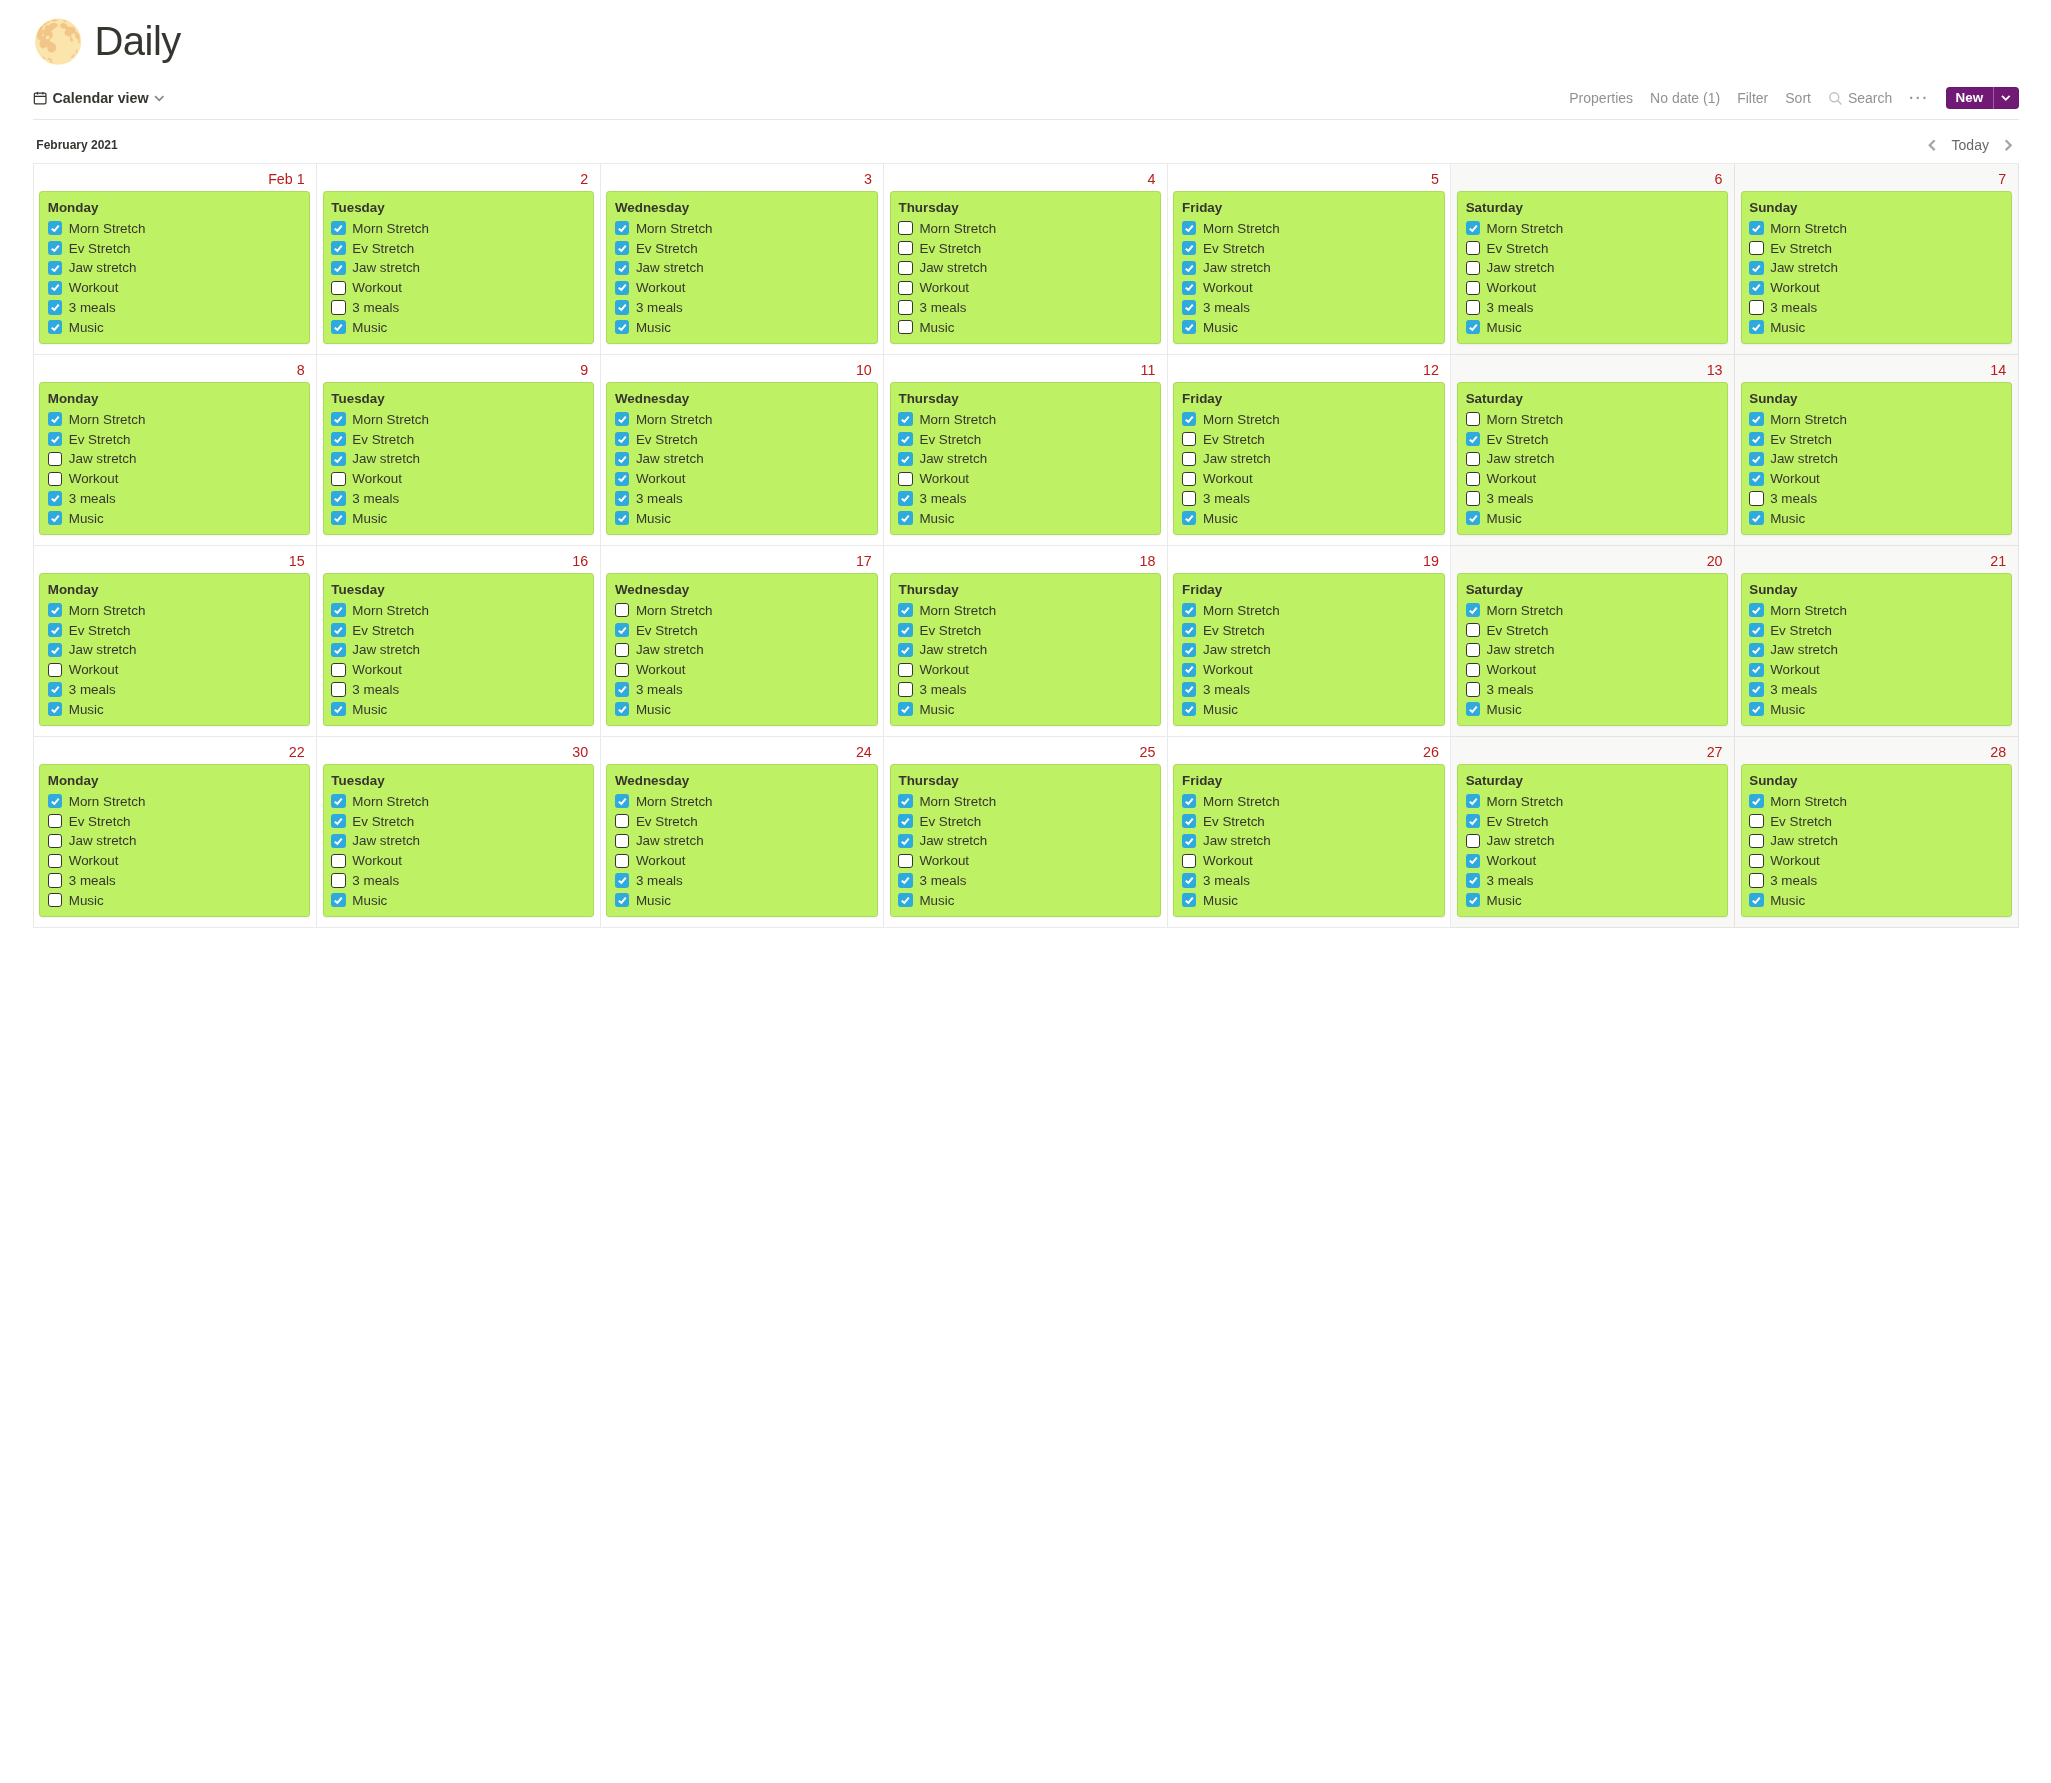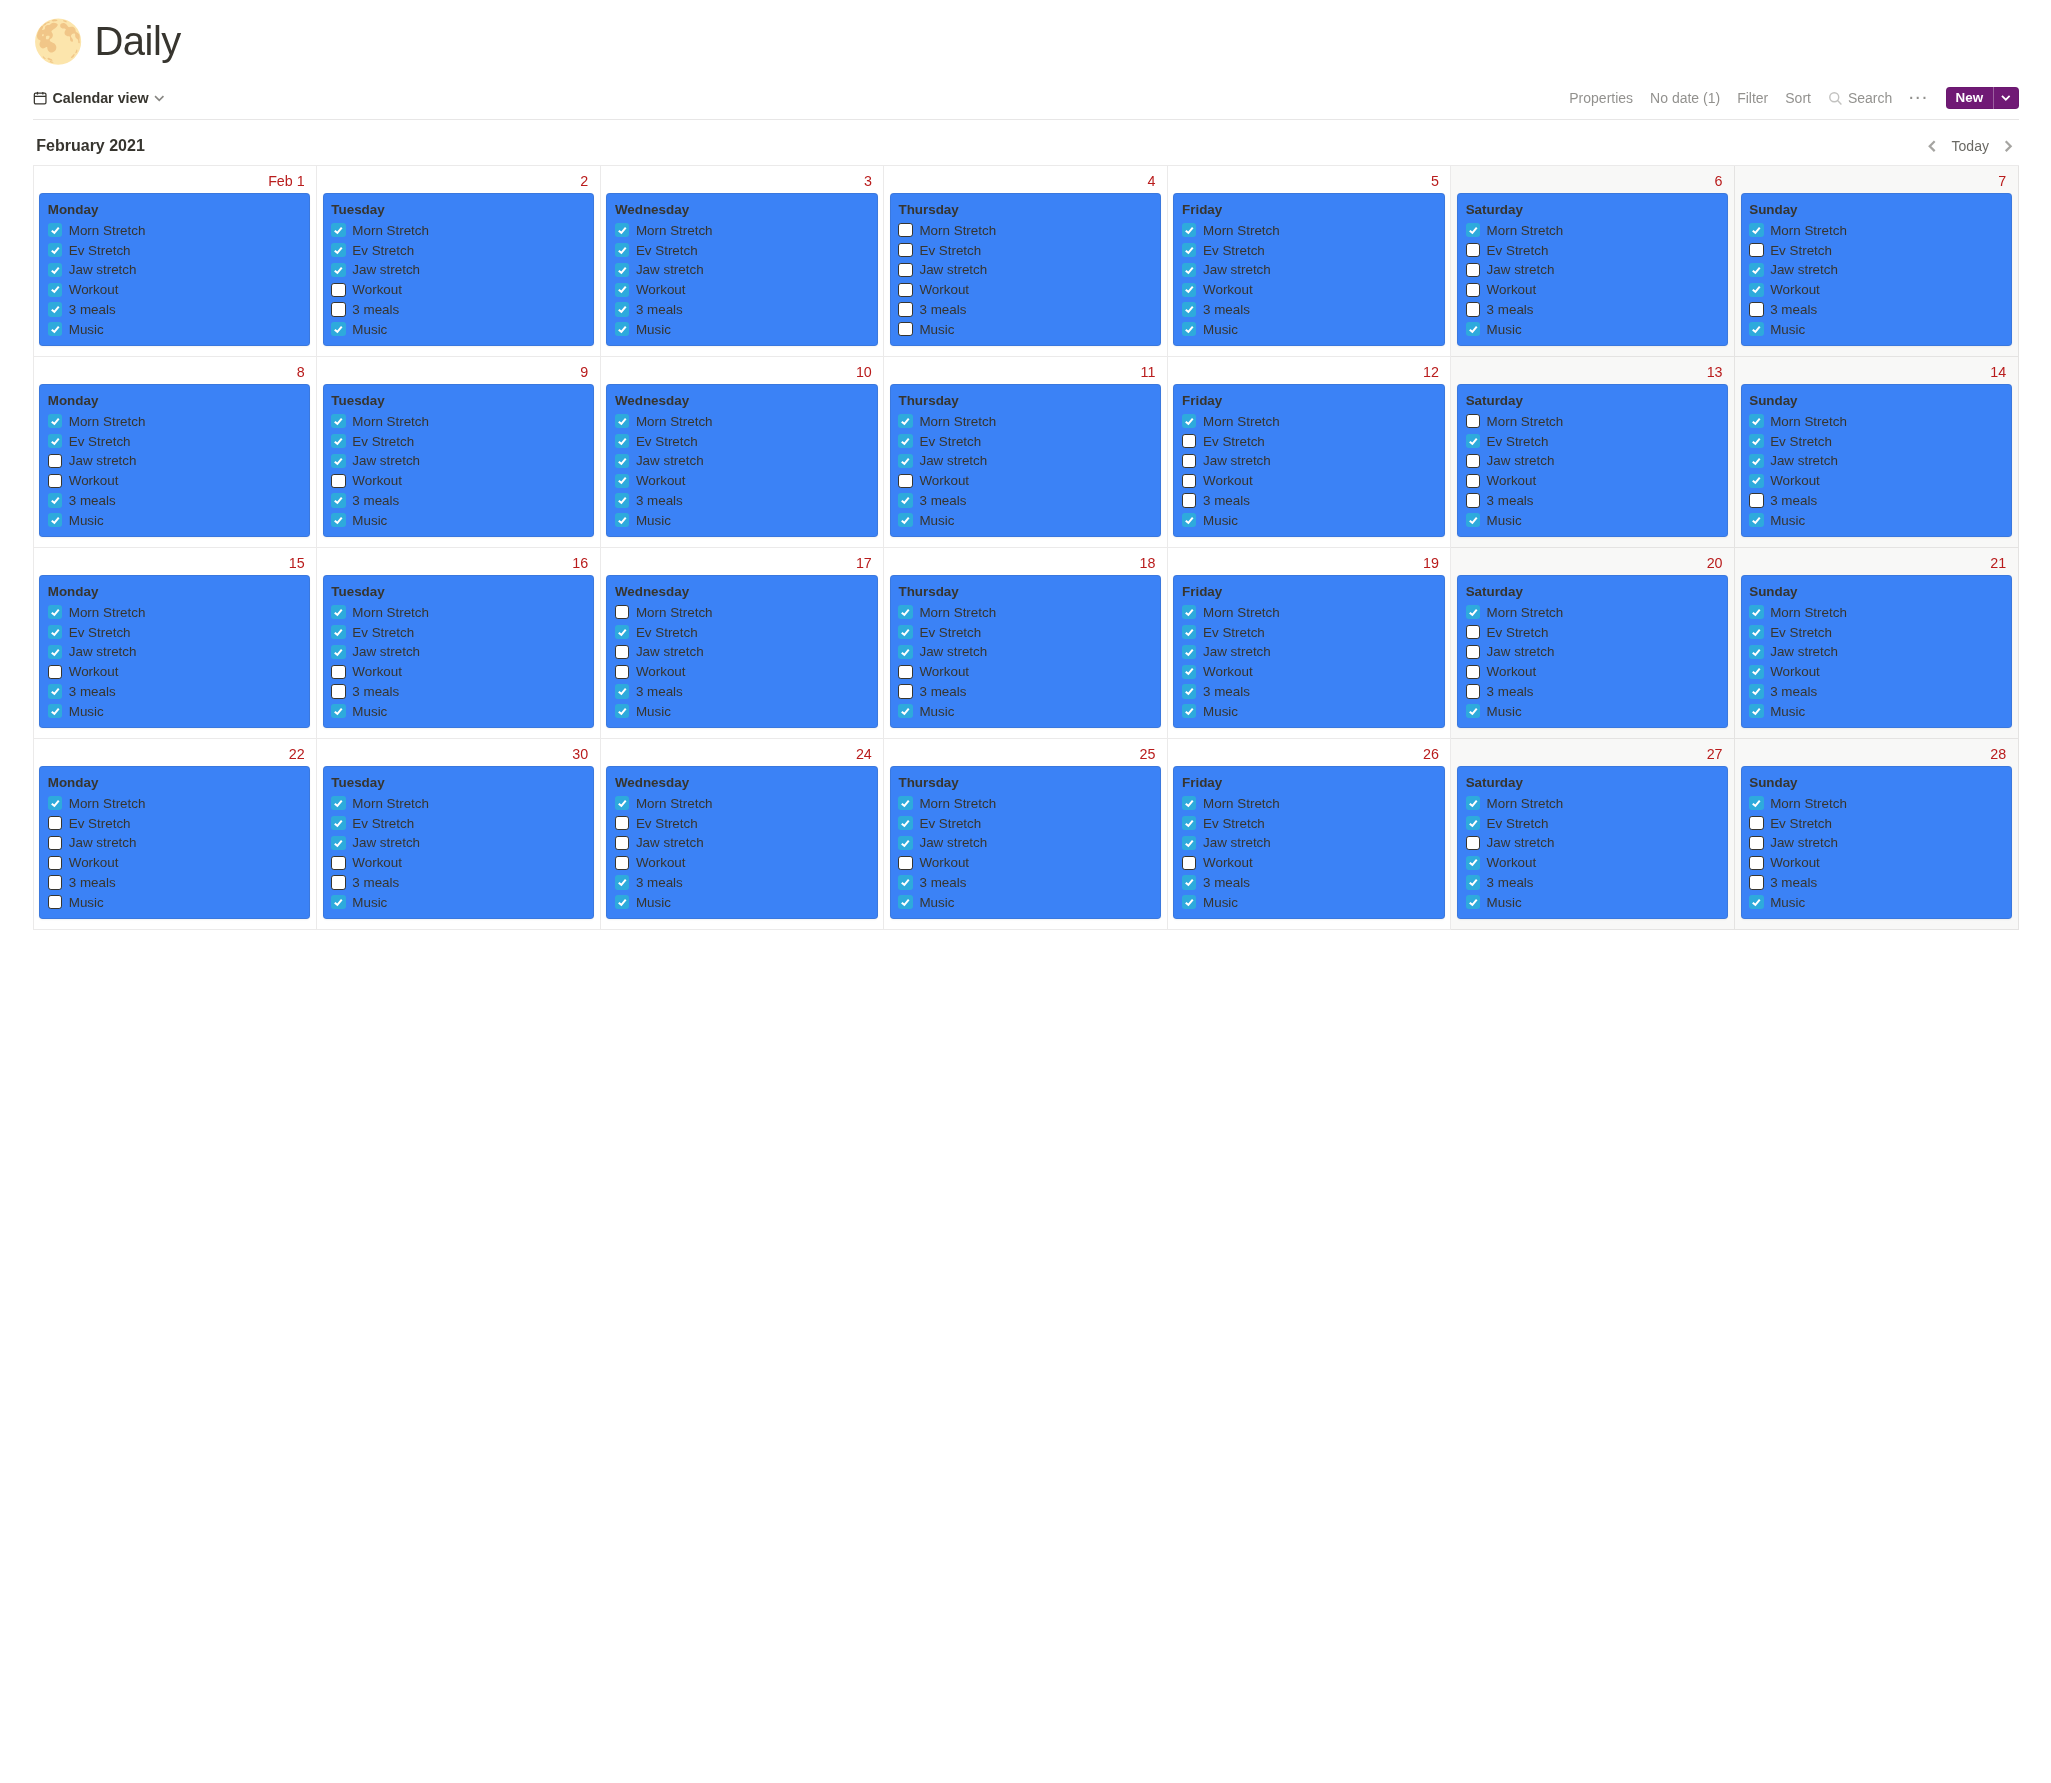--- a/index.html
+++ b/index.html
@@ -37,21 +37,21 @@
     box-shadow: inset 0 0 0 1px rgba(0,0,0,0.05);
   }
   .new-btn .lbl { padding: 3.8px 9.6px; }
   .new-btn .dd { padding: 3.8px 7.6px; border-left: 1px solid rgba(255,255,255,0.3); display: flex; align-items: center; }
   .new-btn .dd svg { width: 9.6px; height: 9.6px; fill: #fff; }
 
   .cal-header {
     display: flex; align-items: center; justify-content: space-between;
     padding: 13.4px 3.8px 9.6px 3.8px;
   }
-  .cal-month { font-weight: 700; font-size: 16px; }
+  .cal-month { font-weight: 700; font-size: 12px; }
   .cal-nav { display: flex; align-items: center; gap: 13.4px; color: rgba(55,53,47,0.55); }
   .cal-nav .navbtn { cursor: pointer; display: flex; align-items: center; }
   .cal-nav svg { width: 12.4px; height: 12.4px; fill: rgba(55,53,47,0.45); }
   .today-btn { color: rgba(55,53,47,0.75); font-size: 14px; cursor: pointer; }
 
   .grid { border-left: 1px solid rgba(55,53,47,0.1); border-top: 1px solid rgba(55,53,47,0.1); }
   .dow-row { display: grid; grid-template-columns: repeat(7,1fr); }
   .dow {
     text-align: center; font-size: 12.4px; color: rgba(55,53,47,0.5);
     padding: 5.7px 0;
@@ -64,21 +64,21 @@
     min-height: 191px;
     padding: 5.7px 5.7px 7.6px 5.7px;
     position: relative;
   }
   .cell.weekend { background: #f8f8f7; }
   .daynum {
     text-align: right; font-size: 14.3px; color: #b91c1c;
     padding: 1.9px 5.7px 3.8px 0;
   }
   .card {
-    background: #3b82f6;
+    background: #bef264;
     border: 1px solid rgba(55,53,47,0.12);
     border-radius: 3.8px;
     box-shadow: 0 1px 1.9px rgba(15,15,15,0.05);
     padding: 7.6px 7.6px 5.7px 7.6px;
   }
   .card-title { font-weight: 600; font-size: 13.4px; margin-bottom: 3.8px; }
   .task { display: flex; align-items: center; gap: 6.7px; padding: 2.4px 0; font-size: 13.4px; color: #37352f; }
   .cb {
     width: 14.3px; height: 14.3px; border-radius: 2.9px; flex: 0 0 14.3px;
     display: inline-flex; align-items: center; justify-content: center;

